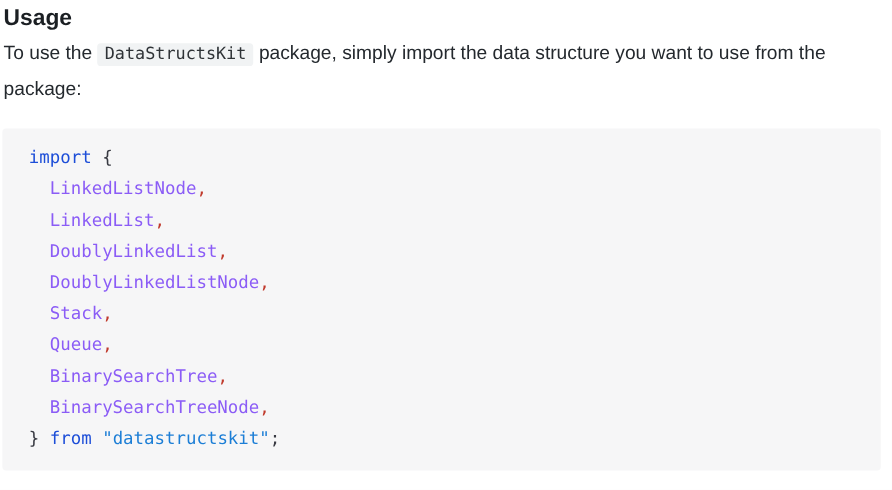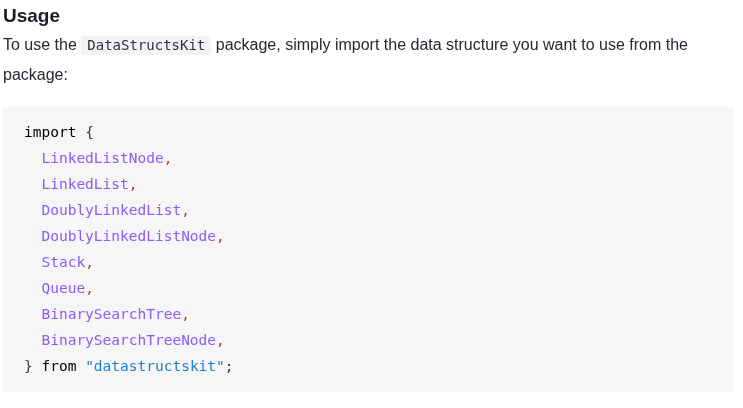--- a/index.html
+++ b/index.html
@@ -43,21 +43,21 @@
     padding: 12px 16px 13px 22px;
     overflow: hidden;
   }
   .code-lines {
     font-family: "DejaVu Sans Mono", "Liberation Mono", monospace;
     font-size: 14.5px;
     line-height: 26px;
     white-space: pre;
   }
   .code-line { height: 26px; }
-  .tok-keyword     { color: #000000; margin-top: 48px; }
+  .tok-keyword     { color: #1d4ed8; margin-top: 48px; }
   .tok-class-name  { color: #8b5cf6; }
   .tok-comma       { color: #c0392b; }
   .tok-punctuation { color: #383a42; }
   .tok-string      { color: #1c7ed6; }
   .tok-plain       { color: #383a42; }
 </style>
 </head>
 <body>
 
 <h2 class="doc-heading">Usage</h2>

